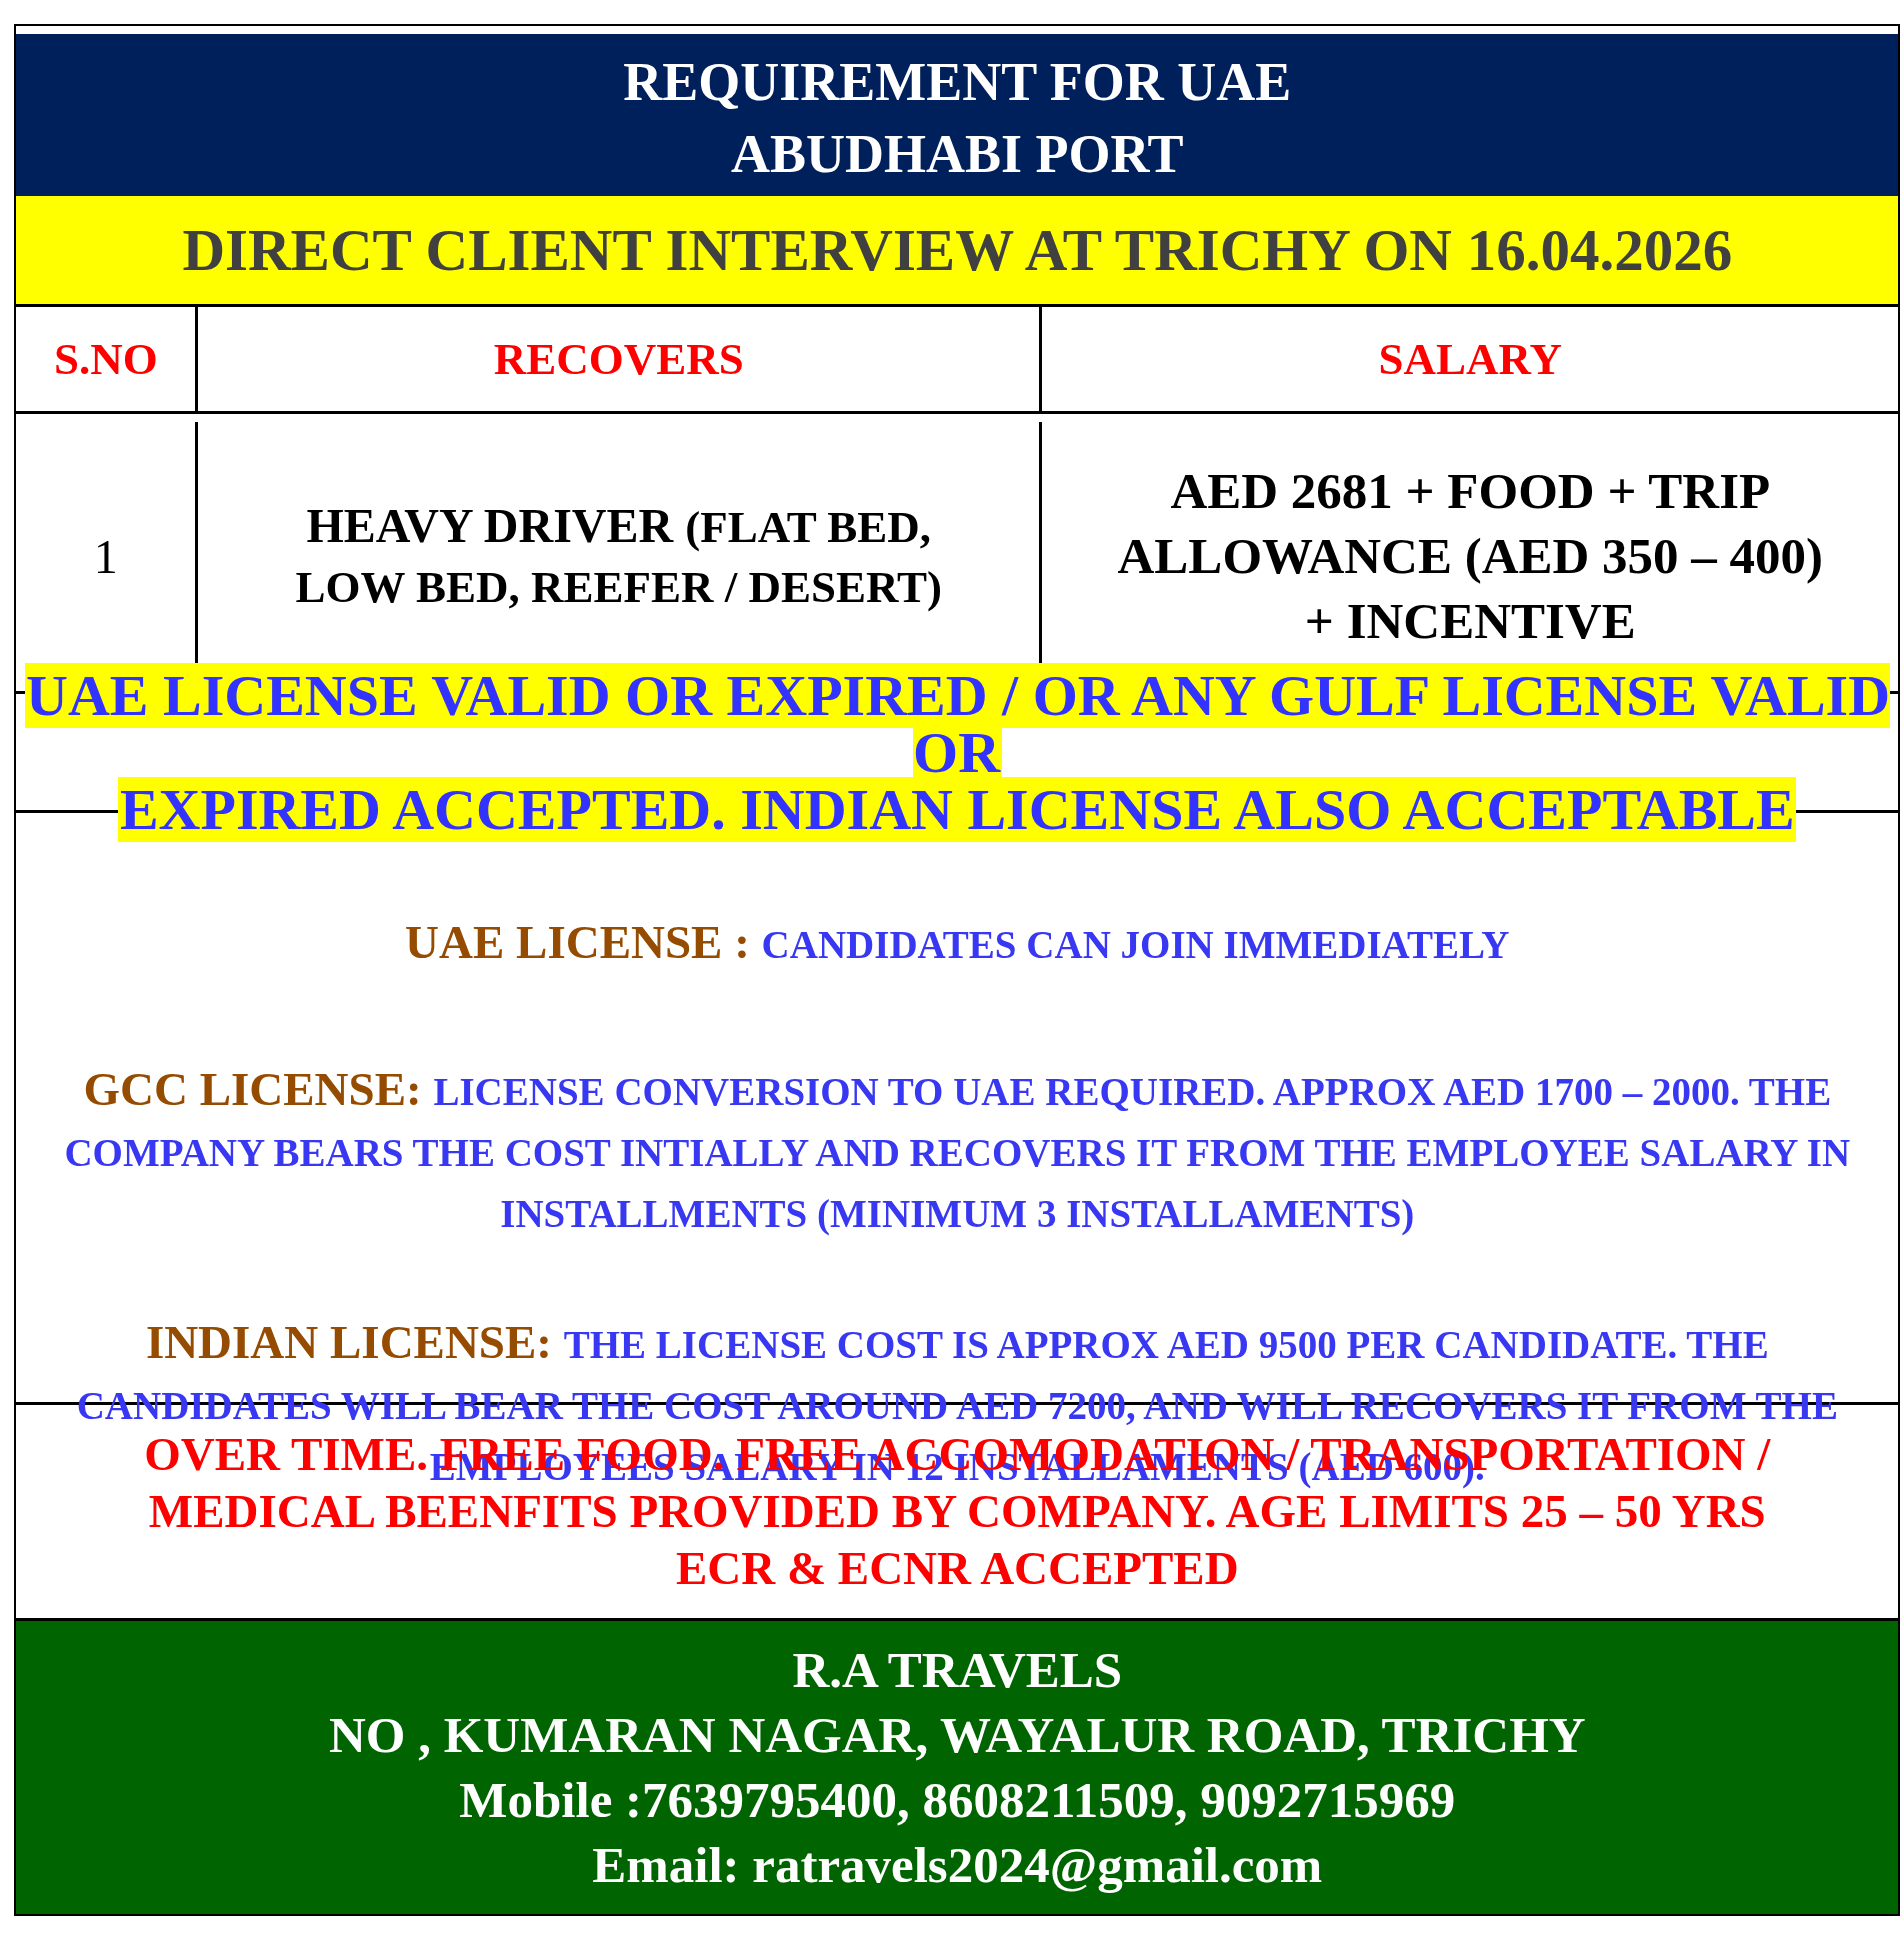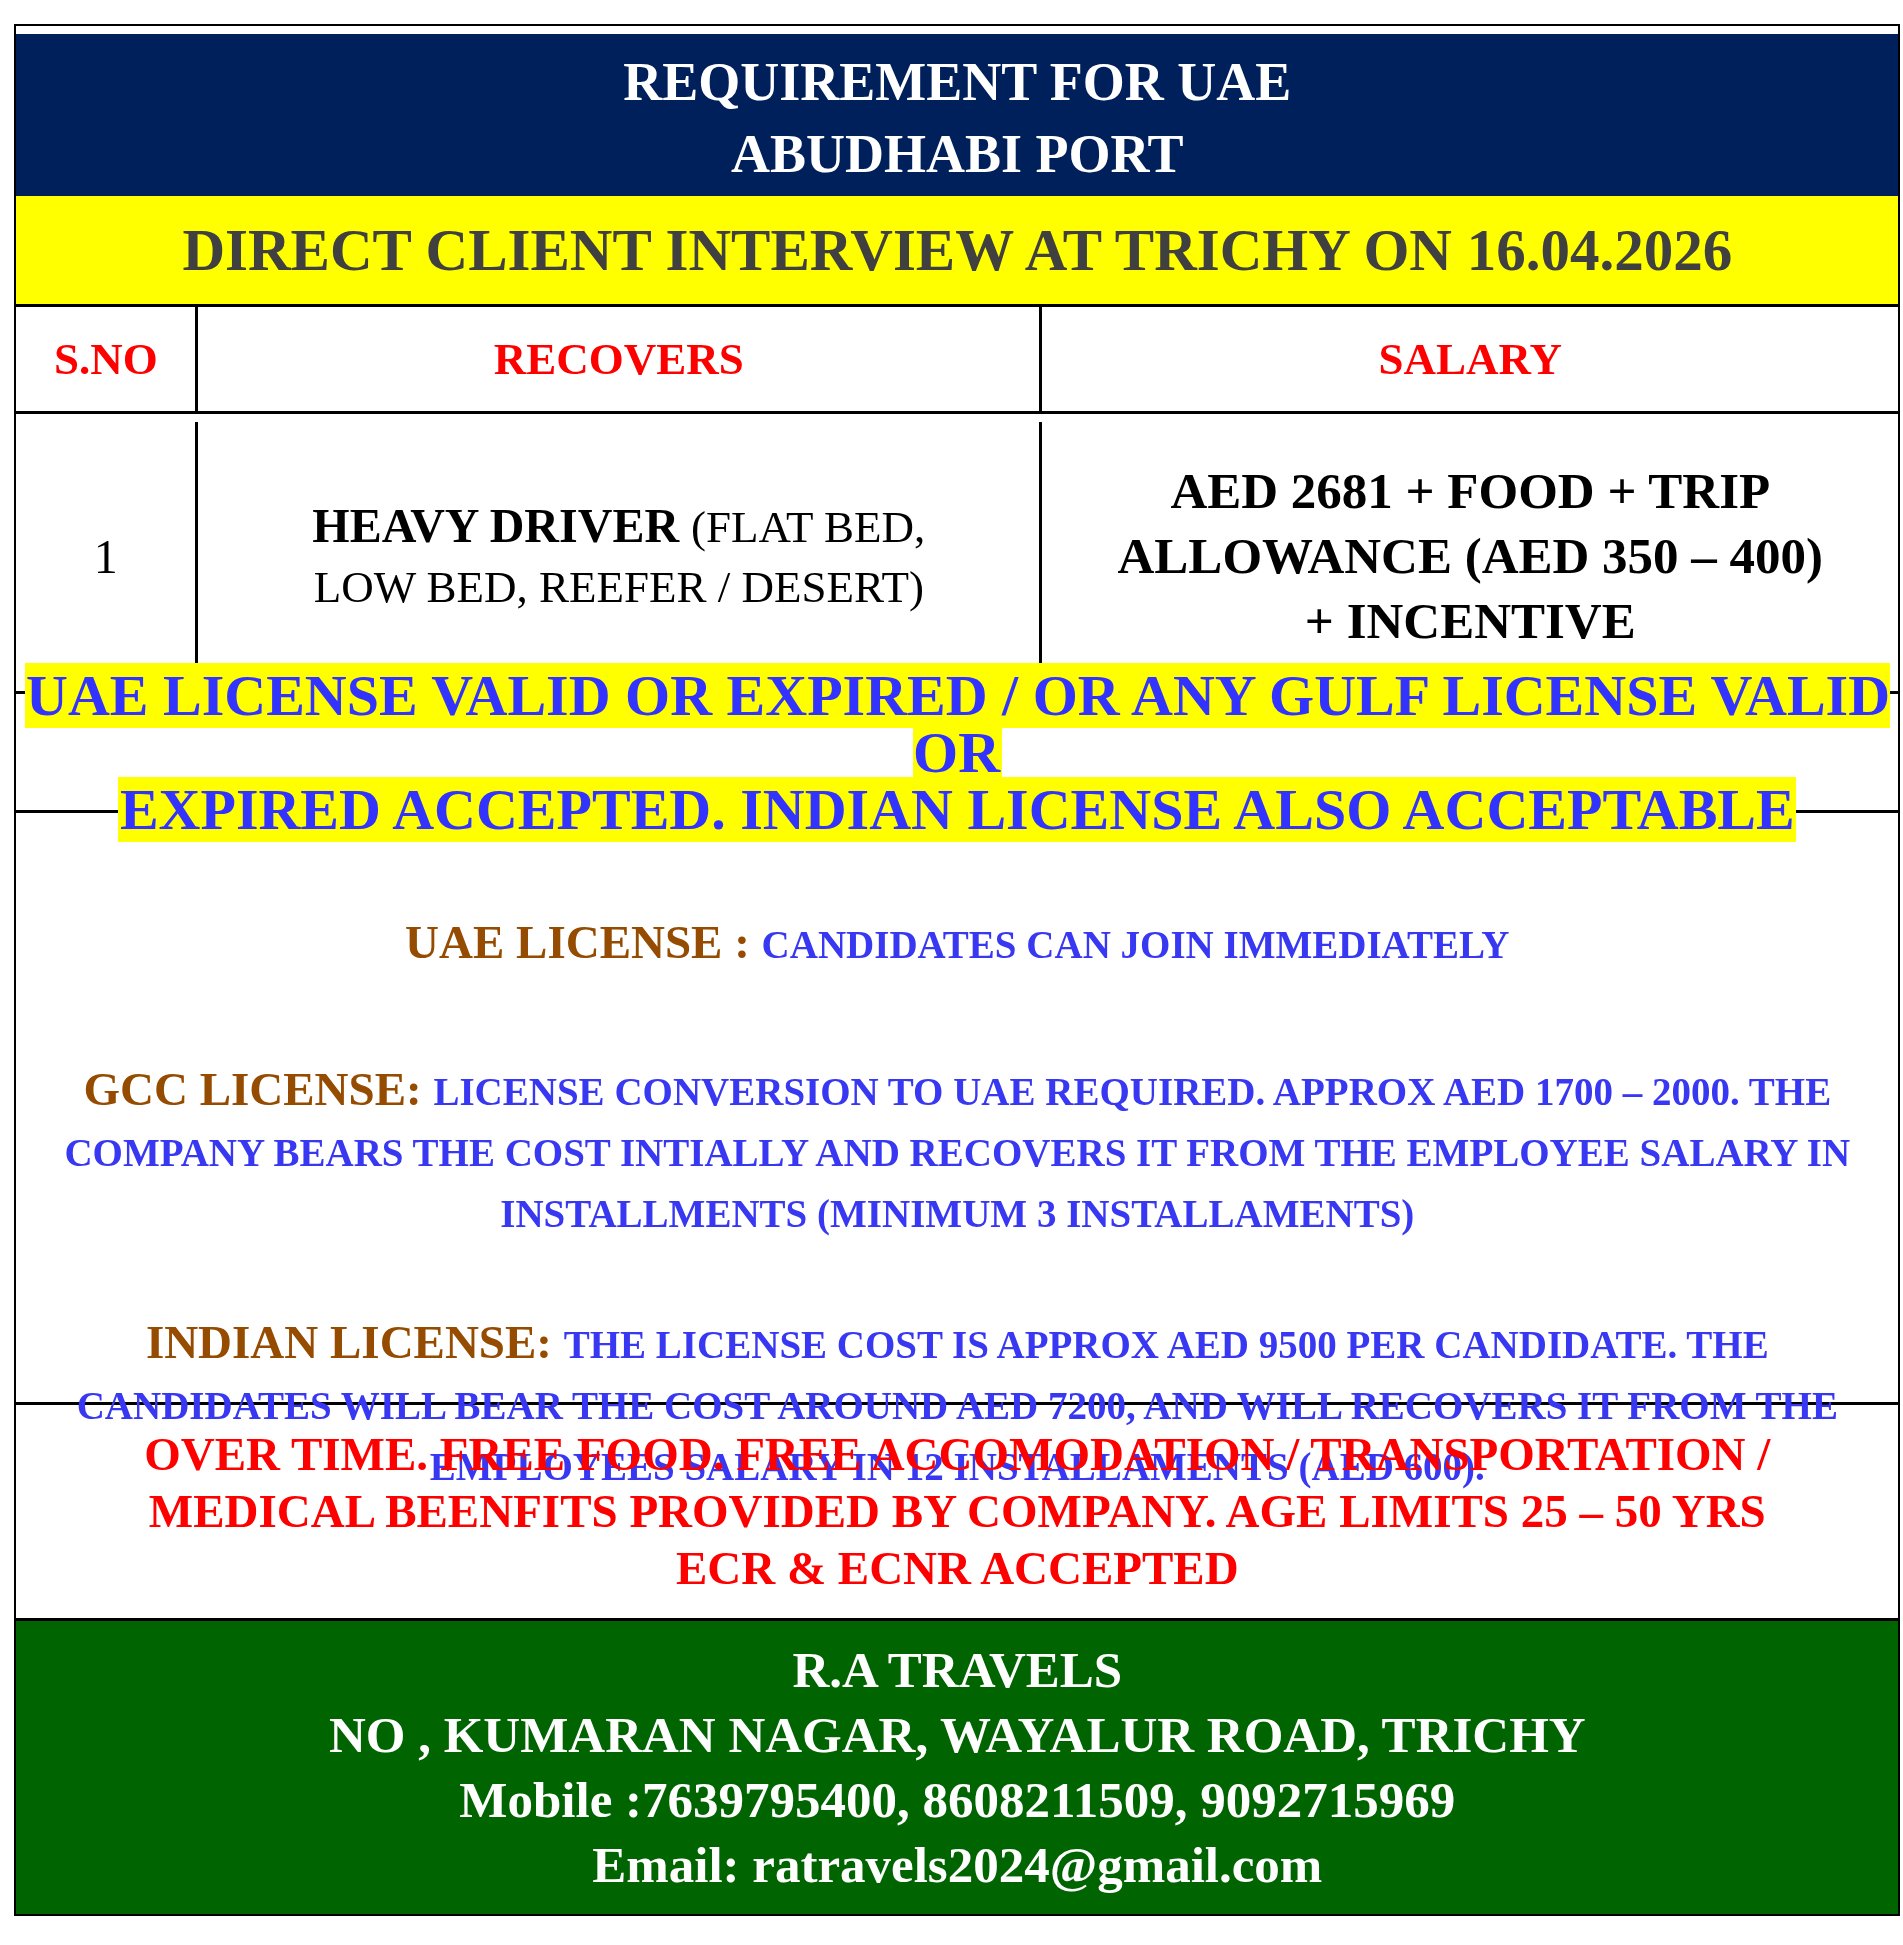--- a/index.html
+++ b/index.html
@@ -75,21 +75,21 @@
     height: 272px;
     border-bottom: 3.8px solid #000;
     color: #000;
   }
   .c1 { left: 0; width: 182px; border-right: 3.8px solid #000; }
   .c2 { left: 182px; width: 844px; border-right: 3.8px solid #000; }
   .c3 { left: 1026px; width: 856px; }
 
   .sno-val { font-size: 48px; font-weight: normal; }
   .position-val { font-size: 48px; line-height: 60px; padding: 0 30px; }
-  .position-val .light { font-weight: normal; font-size: 45px; }
+  .position-val .light { font-weight: bold; font-size: 45px; }
   .salary-val { font-size: 51px; line-height: 65px; padding: 0 30px; }
 
   
   .license-band {
     top: 668px; height: 119px;
     border-bottom: 3.8px solid #000;
     font-size: 58px;
     line-height: 57px;
   }
   .hl {

